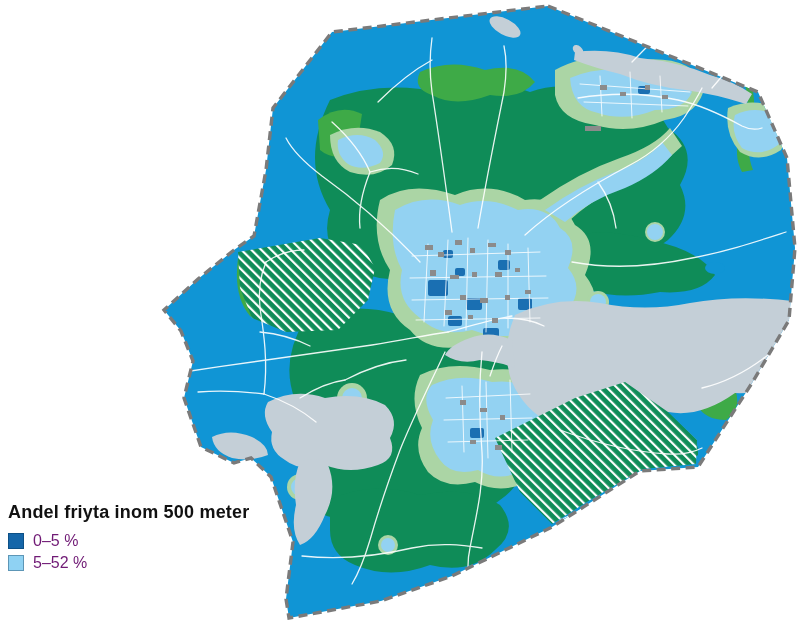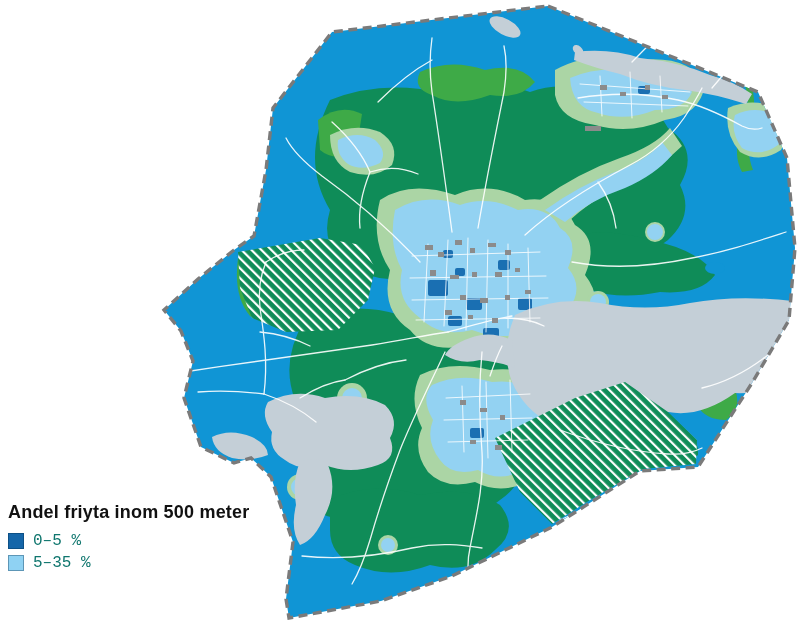--- a/index.html
+++ b/index.html
@@ -4,21 +4,21 @@
 <style>
   html,body{margin:0;padding:0;background:#ffffff;}
   .stage{position:relative;width:800px;height:640px;background:#ffffff;overflow:hidden;
          font-family:"Liberation Sans",sans-serif;}
   .map-svg{position:absolute;left:0;top:0;}
   .legend{position:absolute;left:8px;top:502px;text-align:center;}
   .legend-title{font-size:18px;font-weight:bold;color:#111;letter-spacing:.2px;margin:0 0 7px 0;}
   .legend-item{display:flex;align-items:center;height:22px;}
   .swatch{display:inline-block;width:16px;height:16px;margin-right:9px;
           box-shadow:inset 0 0 0 1px rgba(0,40,70,.35);}
-  .legend-label{font-size:16px;color:#0f766e;font-family:Liberation Mono, monospace;}
+  .legend-label{font-size:16px;color:#701a75;}
 </style>
 </head>
 <body>
 
 <div class="stage">
 
   <svg class="map-svg" width="800" height="640" viewBox="0 0 800 640" xmlns="http://www.w3.org/2000/svg">
     <defs>
       <clipPath id="muni">
         <path d="M548,6 L758,92 L787,158 L795,248 L789,320 L752,383 L698,467 L640,471 L552,527 L452,576 L381,601 L289,618 L286,599 L293,542 L271,477 L251,458 L234,463 L201,447 L184,398 L193,361 L181,331 L164,310 L198,279 L234,250 L254,236 L266,170 L273,108 L332,32 Z"></path>
@@ -205,17 +205,17 @@
 
   <div class="legend">
     <div class="legend-title">Andel friyta inom 500 meter</div>
 
     <div class="legend-item">
       <span class="swatch" style="background-color: rgb(21, 102, 169);"></span>
       <span class="legend-label">0–5 %</span>
     </div>
     <div class="legend-item">
       <span class="swatch" style="background-color: rgb(143, 210, 243);"></span>
-      <span class="legend-label">5–35 %</span>
+      <span class="legend-label">5–52 %</span>
     </div>
   </div>
 
 </div>
 
 </body></html>

